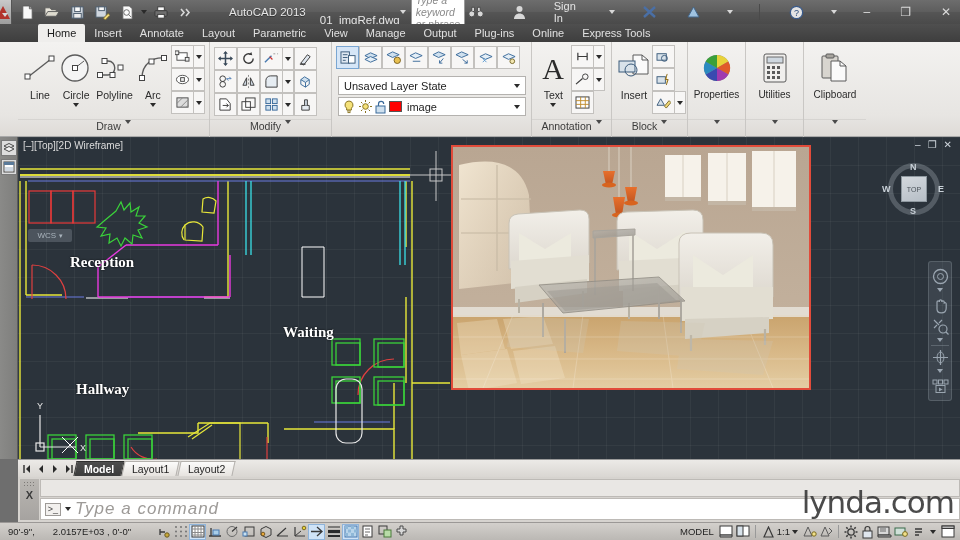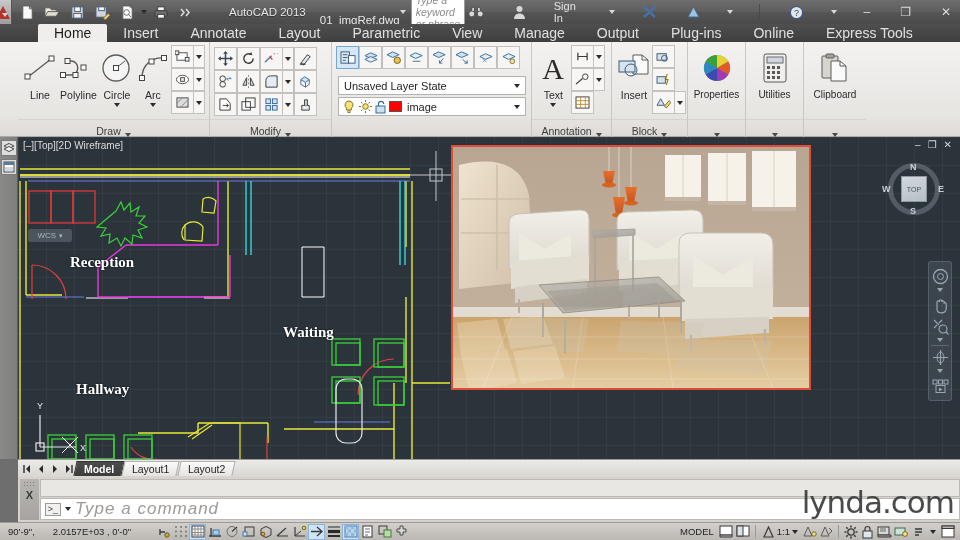--- a/index.html
+++ b/index.html
@@ -55,40 +55,40 @@
   .signin { color:#e4e4e4;font-size:11px; }
   .wbtn { color:#dcdcdc;font-size:12px;padding:0 3px;cursor:default; }
 
   
   .ribbon-tabs {
     position:absolute; left:0; top:24px; width:960px; height:18px;
     background: linear-gradient(180deg,#4f4f4f,#3e3e3e);
     display:flex; align-items:flex-end; padding-left:38px;
   }
   .rtab {
-    font-size:14px; color:#e0e0e0; padding:2px 16px 3px; height:18px;
+    font-size:11px; color:#e0e0e0; padding:2px 9px 3px; height:18px;
     line-height:14px; white-space:nowrap;margin-top:27px;
   }
   .rtab.active {
     background:#efeeec; color:#1c1c1c;
     border-radius:2px 2px 0 0;
   }
 
   
   .ribbon {
     position:absolute; left:0; top:42px; width:960px; height:95px;
     background: linear-gradient(180deg,#f3f2f0 0%,#e7e5e2 78%,#dedbd7 100%);
     border-bottom:1px solid #a9a9a9;
     display:flex;
   }
   .panel { position:relative; height:95px; border-right:1px solid #c9c7c4; }
   .panel-body { height:76px; padding:3px 4px 0; display:flex; align-items:flex-start; }
   .panel-title {
     position:absolute; left:0; bottom:0; width:100%; height:18px;
-    display:flex; align-items:flex-end; justify-content:center; gap:4px;
+    display:flex; align-items:flex-start; justify-content:center; gap:4px;
     font-size:10.5px; color:#3b3b3b;
     border-top:1px solid #d6d4d1;
   }
   .panel-title .caret { border-top-color:#4a4a4a; }
 
   .bigbtn {
     width:46px; display:flex; flex-direction:column; align-items:center;
     padding-top:3px; font-size:10.5px; color:#2b2b2b;
   }
   .bigbtn .bi { height:40px; display:flex;align-items:center;justify-content:center; }
@@ -412,42 +412,42 @@
         <div class="bigbtn">
           <div class="bi">
             <svg width="34" height="30" viewBox="0 0 34 30">
                 <path d="M5 24L28 6" stroke="#5b5b5b" stroke-width="1.4" fill="none"></path>
                 <rect x="2" y="21" width="5" height="5" fill="#fff" stroke="#444"></rect>
                 <rect x="26" y="3" width="5" height="5" fill="#fff" stroke="#444"></rect>
               </svg>
           </div>
           <div class="blabel">Line</div>
         </div>
+        <div class="bigbtn">
+          <div class="bi">
+            <svg width="32" height="30" viewBox="0 0 32 30">
+                <circle cx="15" cy="15" r="13" fill="#f4f4f4" stroke="#5b5b5b" stroke-width="1.3"></circle>
+                <path d="M15 15l9-7" stroke="#5b5b5b" fill="none"></path>
+                <rect x="12.5" y="12.5" width="5" height="5" fill="#fff" stroke="#444"></rect>
+              </svg>
+          </div>
+          <div class="blabel">Circle</div>
+          <div class="caret bcaret"></div>
+        </div>
         <div class="bigbtn" style="width:52px;">
           <div class="bi">
             <svg width="38" height="30" viewBox="0 0 38 30">
                 <path d="M4 22h8c9 0 9-14 0-14h-3" stroke="#5b5b5b" stroke-width="1.4" fill="none"></path>
                 <rect x="1.5" y="19.5" width="5" height="5" fill="#fff" stroke="#444"></rect>
                 <rect x="14" y="19.5" width="5" height="5" fill="#fff" stroke="#444"></rect>
                 <rect x="6" y="5.5" width="5" height="5" fill="#fff" stroke="#444"></rect>
                 <rect x="22" y="12" width="5" height="5" fill="#fff" stroke="#444"></rect>
               </svg>
           </div>
           <div class="blabel">Polyline</div>
-        </div>
-        <div class="bigbtn">
-          <div class="bi">
-            <svg width="32" height="30" viewBox="0 0 32 30">
-                <circle cx="15" cy="15" r="13" fill="#f4f4f4" stroke="#5b5b5b" stroke-width="1.3"></circle>
-                <path d="M15 15l9-7" stroke="#5b5b5b" fill="none"></path>
-                <rect x="12.5" y="12.5" width="5" height="5" fill="#fff" stroke="#444"></rect>
-              </svg>
-          </div>
-          <div class="blabel">Circle</div>
-          <div class="caret bcaret"></div>
         </div>
         <div class="bigbtn">
           <div class="bi">
             <svg width="32" height="30" viewBox="0 0 32 30">
                 <path d="M5 25C5 10 17 4 27 5" stroke="#5b5b5b" stroke-width="1.4" fill="none"></path>
                 <rect x="2.5" y="22.5" width="5" height="5" fill="#fff" stroke="#444"></rect>
                 <rect x="12" y="6" width="5" height="5" fill="#fff" stroke="#444"></rect>
                 <rect x="24.5" y="2.5" width="5" height="5" fill="#fff" stroke="#444"></rect>
               </svg>
           </div>

